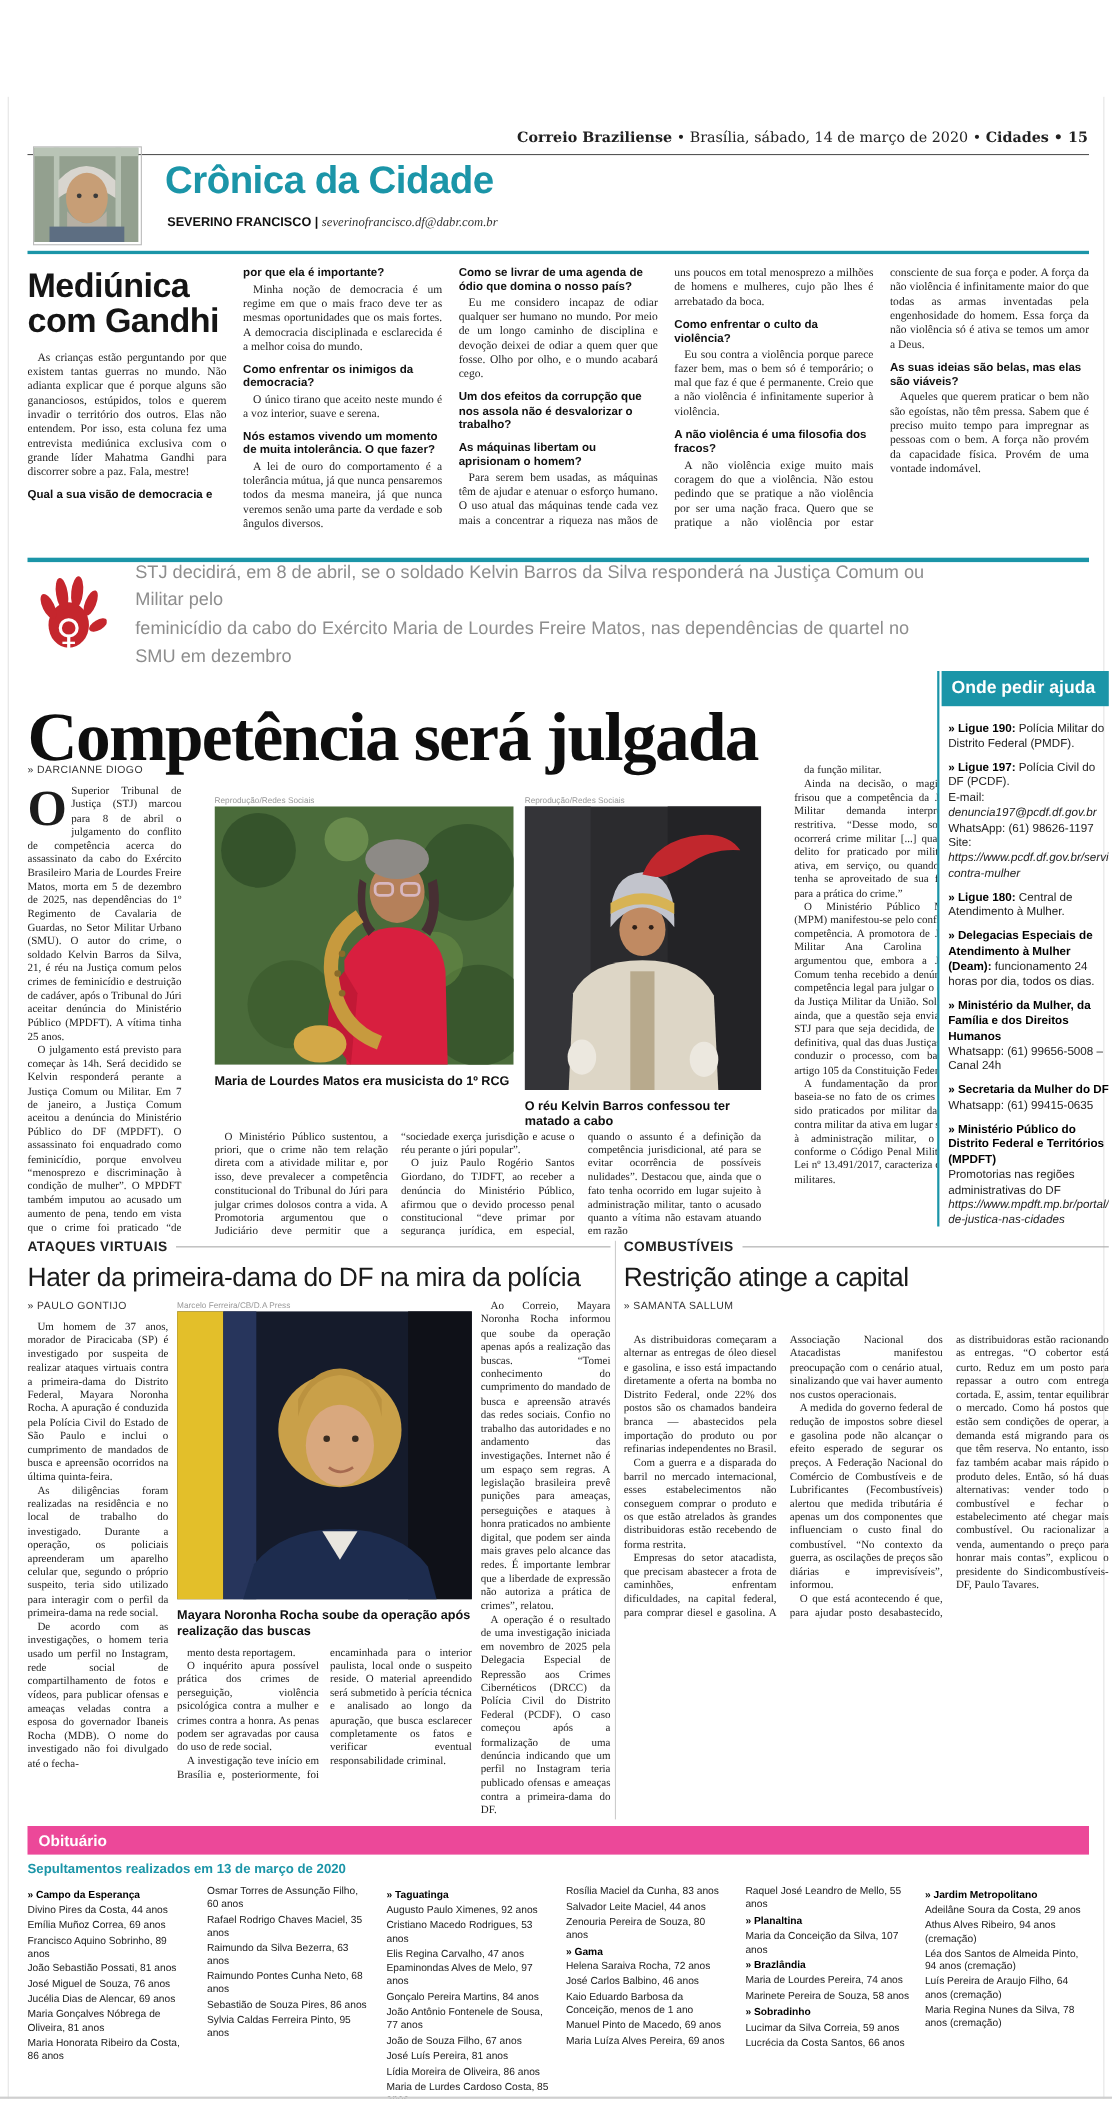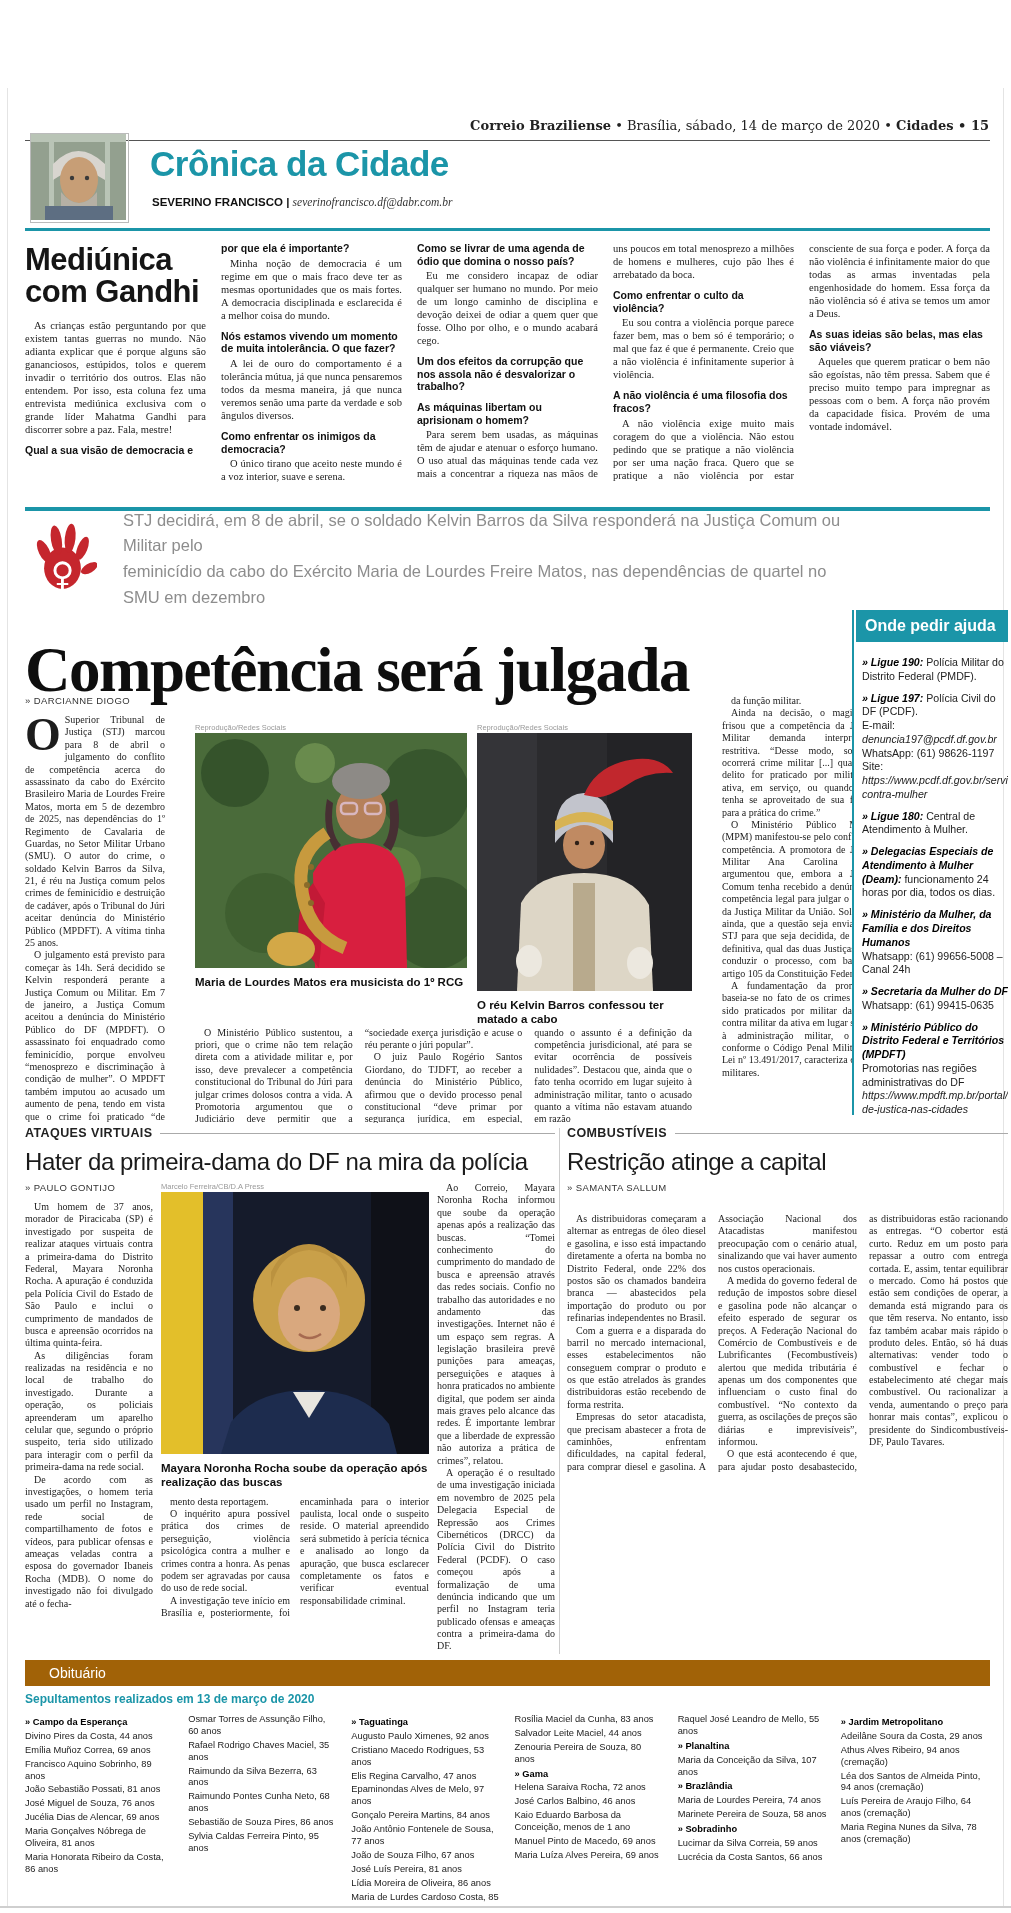--- a/index.html
+++ b/index.html
@@ -23,21 +23,21 @@
   .bp{font-family:"Liberation Serif",serif;font-size:10.5px;line-height:1.24;text-align:justify;margin:0;text-indent:9px;color:#1c1c1c;}
   .qa .q{font-size:10.5px;font-weight:700;line-height:1.2;margin:8px 0 2px;color:#111;break-after:avoid;}
   .qa .a{font-family:"Liberation Serif",serif;font-size:10.5px;line-height:1.24;text-align:justify;text-indent:9px;color:#1c1c1c;}
   
   .banner{left:28px;top:516px;width:828px;height:86px;display:flex;align-items:center;gap:26px;}
   .banner-text{font-size:16.5px;line-height:1.55;color:#8d8d8d;}
   
   .help-head{left:856px;top:610px;width:152px;background:#1b95a8;color:#fff;font-weight:700;font-size:16px;padding:7px 9px;box-sizing:border-box;}
   .help-rule{left:852px;top:610px;width:2px;height:505px;background:#1b95a8;}
   .help-body{left:862px;top:648px;width:146px;height:466px;overflow:hidden;font-size:10.6px;line-height:1.3;color:#222;}
-  .help-line b{color:#000;font-style:italic;}
+  .help-line b{color:#000;}
   .help-line i{font-style:italic;}
   .help-line.k-new{margin-top:8px;}
   
   .main-head{left:25px;top:592px;width:830px;font-family:"Liberation Serif",serif;font-weight:700;font-size:63px;letter-spacing:-1.5px;color:#0e0e0e;}
   .byline{font-size:9.5px;letter-spacing:.4px;color:#333;margin:0 0 8px;}
   .main-grid{left:25px;top:695px;width:827px;height:428px;display:grid;grid-template-columns:140px 1fr 155px;column-gap:30px;overflow:hidden;}
   .main-grid .bp{font-size:10px;line-height:1.24;}
   .dc{float:left;font-family:"Liberation Serif",serif;font-weight:700;font-size:46px;line-height:.8;padding:3px 4px 0 0;}
   .figs{display:flex;gap:10px;margin-top:28px;}
   .credit{font-size:7.5px;color:#999;margin-bottom:1px;}
@@ -53,21 +53,21 @@
   .ataques{left:25px;top:1126px;width:530px;}
   .atq-grid{display:grid;grid-template-columns:128px 268px 118px;column-gap:8px;margin-top:4px;height:478px;overflow:hidden;}
   .atq-grid .bp{font-size:10px;line-height:1.24;}
   .under2{column-count:2;column-gap:10px;height:166px;overflow:hidden;margin-top:6px;}
   .vdiv{left:559px;top:1128px;width:1px;height:526px;background:#ccc;}
   
   .comb{left:567px;top:1126px;width:441px;}
   .comb-cols{column-count:3;column-gap:12px;height:432px;overflow:hidden;margin-top:20px;}
   .comb-cols .bp{font-size:10px;line-height:1.24;}
   
-  .obit-bar{left:25px;top:1660px;width:965px;background:#a16207;color:#fff;font-weight:400;font-size:14px;padding:5px 24px;box-sizing:border-box;}
+  .obit-bar{left:25px;top:1660px;width:965px;background:#ec4899;color:#fff;font-weight:700;font-size:14px;padding:5px 10px;box-sizing:border-box;}
   .obit-sub{left:25px;top:1692px;font-size:12px;font-weight:700;color:#1b95a8;}
   .obit-cols{left:25px;top:1714px;width:965px;height:194px;display:grid;grid-template-columns:repeat(6,1fr);column-gap:14px;overflow:hidden;}
   .ob{font-size:9.3px;line-height:1.28;color:#222;margin-bottom:2px;}
   .ob.k-h{font-weight:700;color:#000;margin:3px 0 2px;}
   .foot-rule{left:0;top:1906px;width:1011px;height:2px;background:#cfcfcf;}
   figure{margin:0;}
 </style>
 </head>
 <body>
 
@@ -101,26 +101,26 @@
 
 <div class="abs cron-art">
   <div class="cron-head">Mediúnica com Gandhi</div>
   <p class="bp">As crianças estão perguntando por que existem tantas guerras no mundo. Não adianta explicar que é porque alguns são gananciosos, estúpidos, tolos e querem invadir o território dos outros. Elas não entendem. Por isso, esta coluna fez uma entrevista mediúnica exclusiva com o grande líder Mahatma Gandhi para discorrer sobre a paz. Fala, mestre!</p>
   <div>
       <div class="qa">
     <div class="q">Qual a sua visão de democracia e por que ela é importante?</div>
     <div class="a">Minha noção de democracia é um regime em que o mais fraco deve ter as mesmas oportunidades que os mais fortes. A democracia disciplinada e esclarecida é a melhor coisa do mundo.</div>
   </div>
       <div class="qa">
+    <div class="q">Como enfrentar os inimigos da democracia?</div>
+    <div class="a">O único tirano que aceito neste mundo é a voz interior, suave e serena.</div>
+  </div>
+      <div class="qa">
     <div class="q">Nós estamos vivendo um momento de muita intolerância. O que fazer?</div>
     <div class="a">A lei de ouro do comportamento é a tolerância mútua, já que nunca pensaremos todos da mesma maneira, já que nunca veremos senão uma parte da verdade e sob ângulos diversos.</div>
-  </div>
-      <div class="qa">
-    <div class="q">Como enfrentar os inimigos da democracia?</div>
-    <div class="a">O único tirano que aceito neste mundo é a voz interior, suave e serena.</div>
   </div>
       <div class="qa">
     <div class="q">Como se livrar de uma agenda de ódio que domina o nosso país?</div>
     <div class="a">Eu me considero incapaz de odiar qualquer ser humano no mundo. Por meio de um longo caminho de disciplina e devoção deixei de odiar a quem quer que fosse. Olho por olho, e o mundo acabará cego.</div>
   </div>
       <div class="qa">
     <div class="q">Um dos efeitos da corrupção que nos assola não é desvalorizar o trabalho?</div>
   </div>
       <div class="qa">
     <div class="q">As máquinas libertam ou aprisionam o homem?</div>

